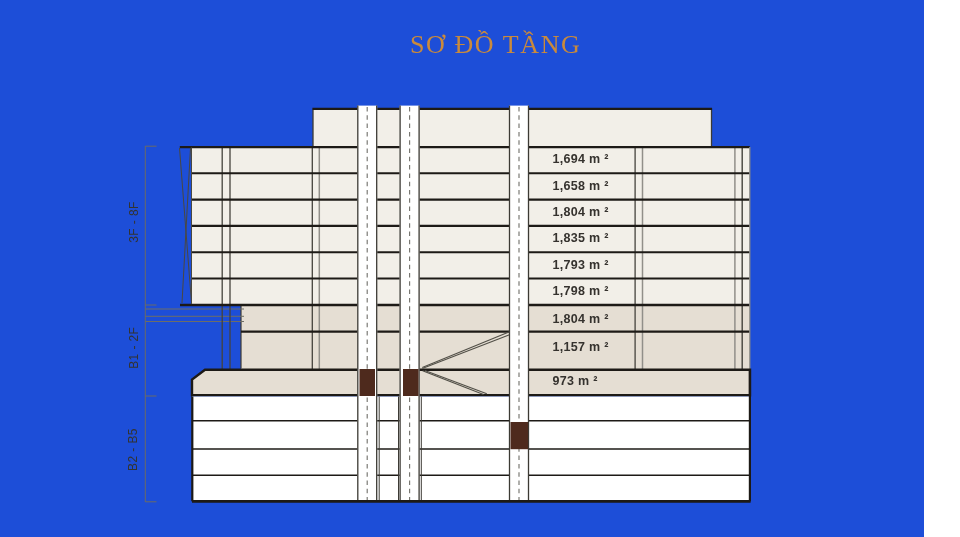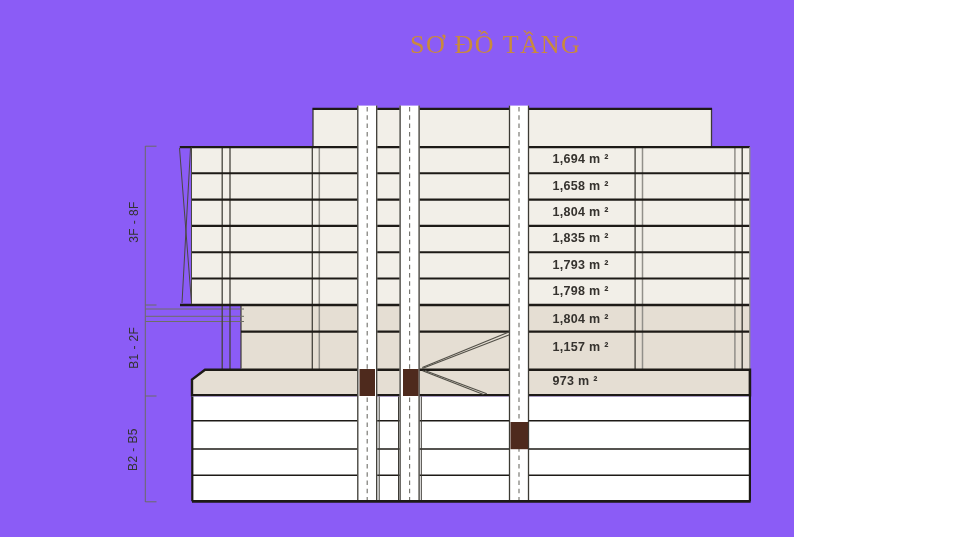--- a/index.html
+++ b/index.html
@@ -1,16 +1,16 @@
 <!DOCTYPE html>
 <html><head>
 <meta charset="utf-8">
 <style>
   html,body{margin:0;padding:0;background:#ffffff;}
-  #page{position:relative;width:794px;height:537px;background:#8b5cf6;overflow:hidden;}
+  #page{position:relative;width:924px;height:537px;background:#1d4ed8;overflow:hidden;}
   svg{position:absolute;top:0;left:0;}
 </style>
 </head>
 <body>
 <div id="page">
 <svg width="960" height="537" viewBox="0 0 960 537" font-family="Liberation Sans, sans-serif">
 
   <text x="495.7" y="52.6" text-anchor="middle" font-family="Liberation Serif, serif" font-size="26" letter-spacing="1.6" fill="#c98a3c">SƠ ĐỒ TẦNG</text>
 
   <g stroke="#6b6b66" stroke-width="1" fill="none">

